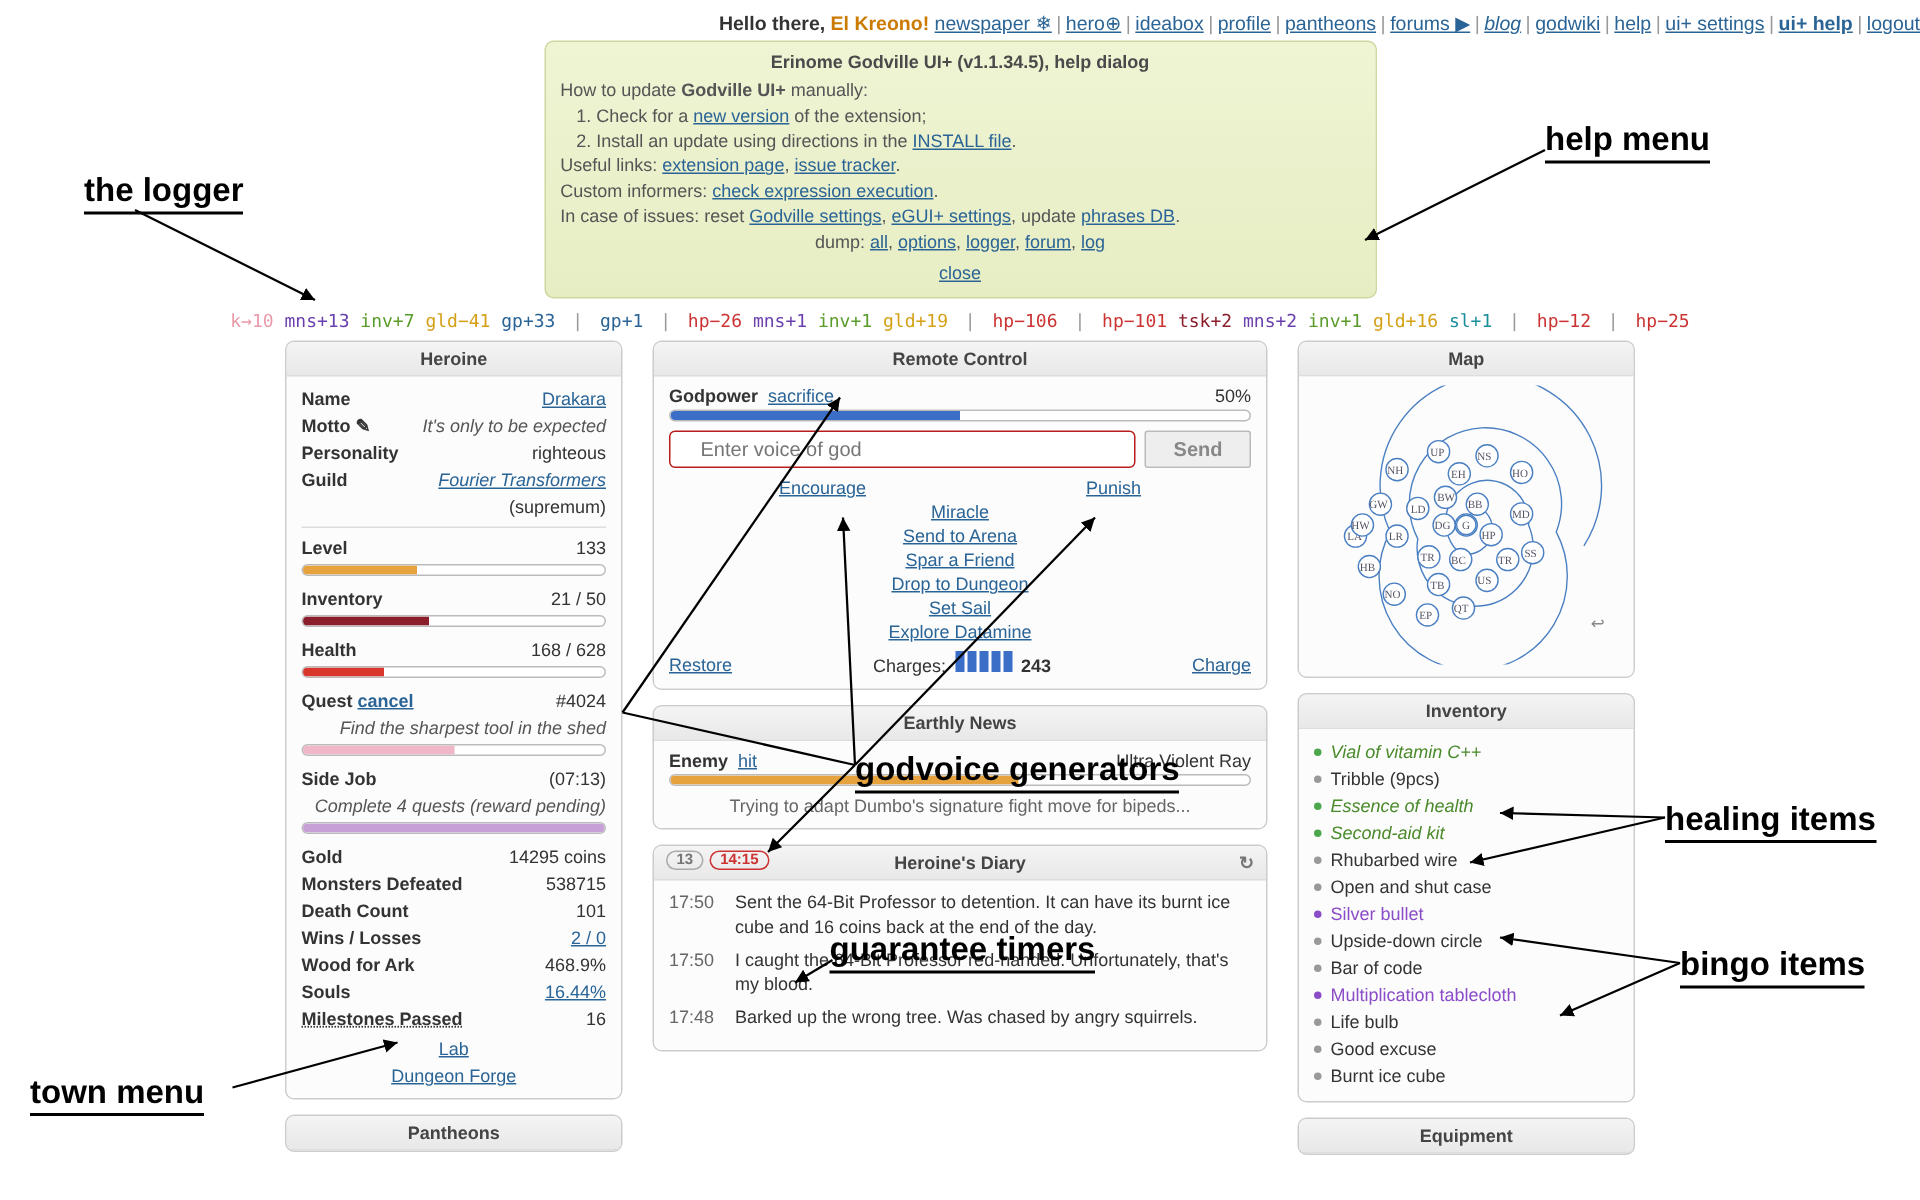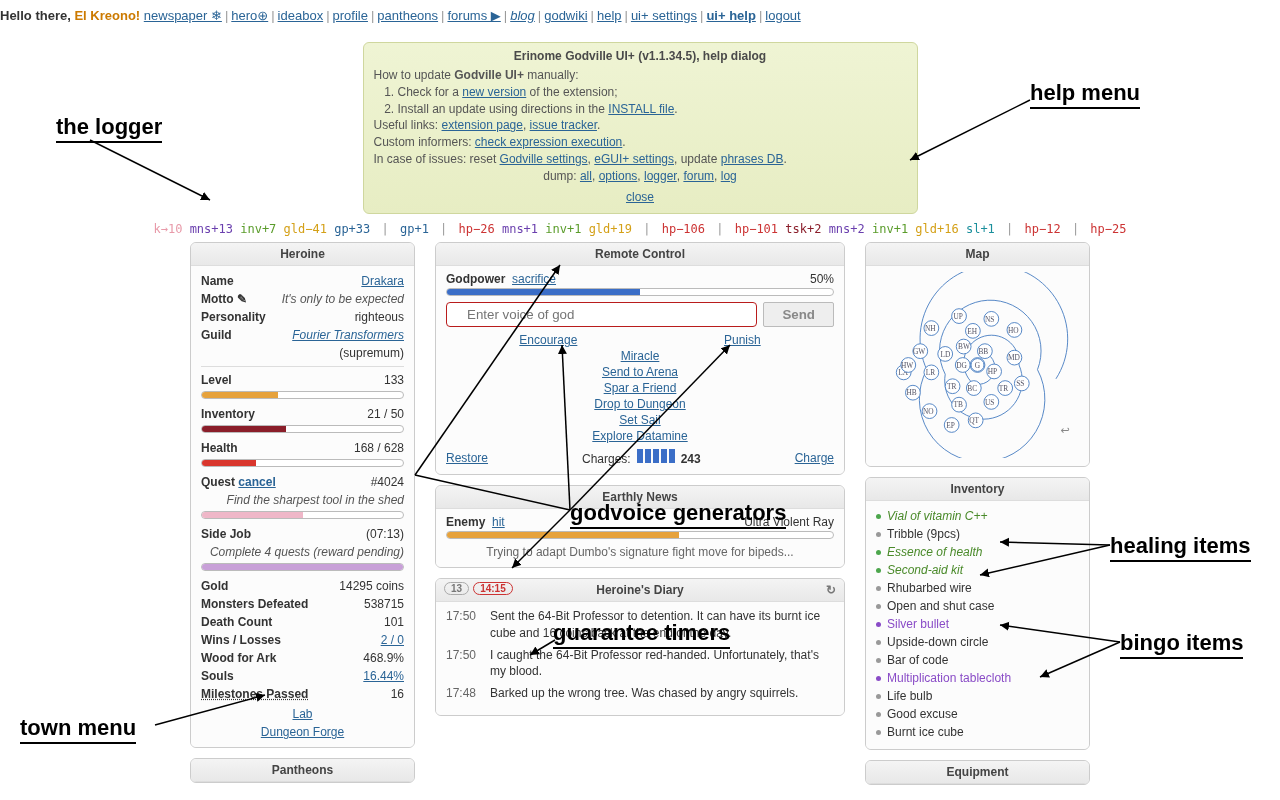--- a/index.html
+++ b/index.html
@@ -1,18 +1,18 @@
 <!DOCTYPE html>
 <html><head>
 <meta charset="utf-8">
 <style>
   * { box-sizing: border-box; margin: 0; padding: 0; }
   body { font-family: Verdana, Arial, sans-serif; font-size: 12px; color: #333; background: #fff; }
   a { color: #2a6496; text-decoration: underline; cursor: pointer; }
-  .top-nav { text-align: left; padding: 8px 0 19px; font-size: 13px; }
+  .top-nav { text-align: right; padding: 8px 0 4px; font-size: 13px; }
   .top-nav .greet { color: #333; font-weight: bold; }
   .top-nav .name { color: #cc7a00; }
   .top-nav .sep { color: #999; padding: 0 3px; }
   .top-nav .nav-link { color: #2a6496; }
 
   .help-panel { width: 555px; margin: 0 auto 6px; border-radius: 6px; background: linear-gradient(#eff4d4, #e7edc3); border: 1px solid #cfd79e; padding: 6px 10px 8px; font-size: 12px; color: #555; }
   .help-panel .hp-title { text-align: center; font-weight: bold; color: #4a4a4a; margin-bottom: 4px; }
   .help-panel .hp-title .ver { font-weight: bold; }
   .help-panel .hp-body { line-height: 1.4; }
   .help-panel .hp-body ol { margin-left: 24px; }

